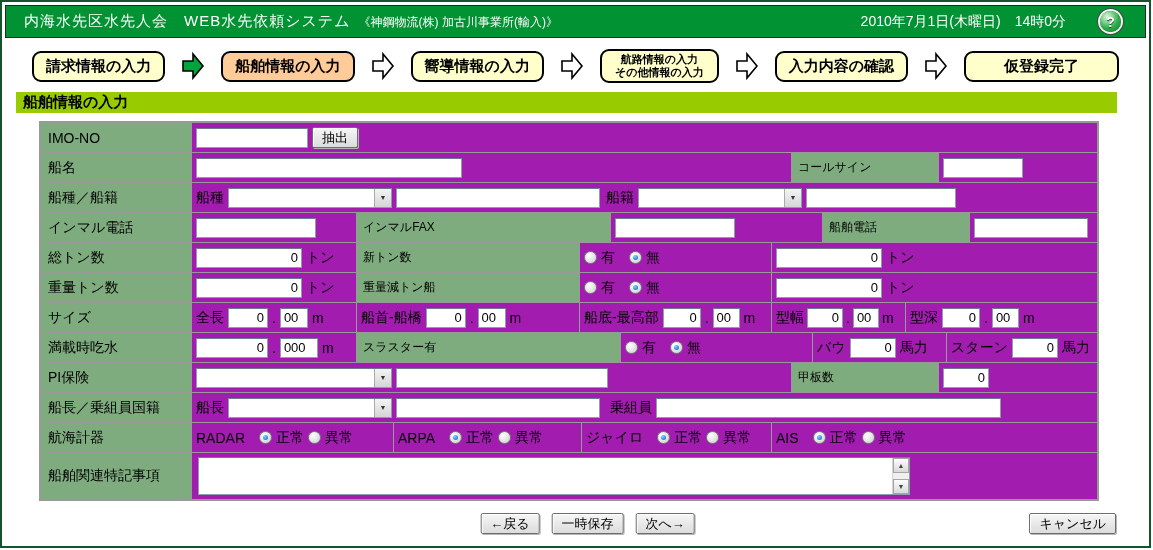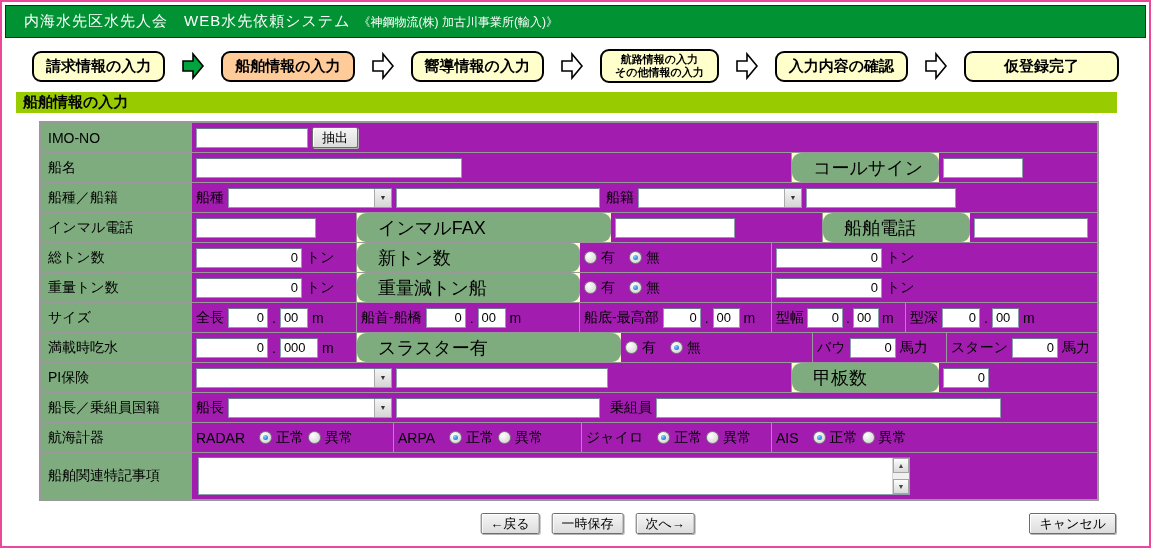--- a/index.html
+++ b/index.html
@@ -1,18 +1,18 @@
 <!DOCTYPE html>
 <html><head>
 <meta charset="utf-8">
 <style>
   * { box-sizing: border-box; margin: 0; padding: 0; }
   html,body { background:#fff; }
   body { font-family: "Liberation Sans", sans-serif; width:1153px; height:550px; }
-  .window { width:1151px; height:548px; border:2px solid #ec4899; background:#fff; position:relative; overflow:hidden; }
+  .window { width:1151px; height:548px; border:2px solid #14532d; background:#fff; position:relative; overflow:hidden; }
 
   
   .header { margin:3px 3px 0 3px; height:33px; background:#009233; border:1px solid #1d2a1d;
             display:flex; align-items:center; justify-content:space-between; color:#fff; padding:0 10px 0 18px; }
   .header-left { display:flex; align-items:baseline; gap:8px; }
   .app-title { font-size:15px; letter-spacing:1px; }
   .org { font-size:12px; }
   .header-right { display:flex; align-items:center; gap:34px; }
   .dt { font-size:14px; }
   .help { width:21px; height:21px; border-radius:50%; margin-right:14px;
@@ -33,22 +33,22 @@
   .titlebar { margin:7px 0 0 14px; width:1101px; height:21px; background:#99CC00;
               font-size:15px; font-weight:bold; color:#000; padding:1px 0 0 7px; }
 
   
   .formtable { margin:8px 0 0 37px; width:1060px; border:2px solid #999; background:#FFFFCC; }
   .row { display:flex; height:30px; border-bottom:1px solid #999; }
   .row:last-child { border-bottom:none; }
   .row.tall { height:46px; }
   .lbl { width:151px; flex:none; background:#7FAC7F; border-right:1px solid #999;
          font-size:14px; color:#000; display:flex; align-items:center; padding-left:7px; }
-  .glbl { background:#7FAC7F; border-right:1px solid #999; font-size:18px;
-          display:flex; align-items:center; padding-left:21px; flex:none;border-radius:9px; }
+  .glbl { background:#7FAC7F; border-right:1px solid #999; font-size:12px;
+          display:flex; align-items:center; padding-left:6px; flex:none; }
   .cell { background:#a21caf; border-right:1px solid #999; display:flex; align-items:center;
           padding-left:4px; font-size:14px; flex:none; gap:4px; }
   .cell.fill { flex:1; border-right:none; }
   .cell .t { white-space:nowrap; }
 
   input.tx { height:20px; border:1px solid #8e9db0; border-top-color:#6b7a8d; background:#fff;
              font-family:"Liberation Sans",sans-serif; font-size:13px; padding:0 3px; }
   input.num { text-align:right; }
 
   .combo { height:20px; background:#fff; border:1px solid #8e9db0; border-top-color:#6b7a8d;
@@ -83,20 +83,24 @@
 </style>
 </head>
 <body>
 
 <div class="window">
 
   <div class="header">
     <div class="header-left">
       <span class="app-title">内海水先区水先人会　WEB水先依頼システム</span>
       <span class="org">《神鋼物流(株) 加古川事業所(輸入)》</span>
+    </div>
+    <div class="header-right">
+      <span class="dt">2010年7月1日(木曜日)　14時0分</span>
+      <span class="help">?</span>
     </div>
   </div>
 
   <div class="wizard">
     <div class="step"><span>請求情報の入力</span></div>
     <svg class="arrow" width="24" height="30">
         <polygon points="2,10 12,10 12,3 22,15 12,27 12,20 2,20" fill="#00A33C" stroke="#000" stroke-width="1.6"></polygon>
       </svg>
     <div class="step active"><span>船舶情報の入力</span></div>
     <svg class="arrow" width="24" height="30">

